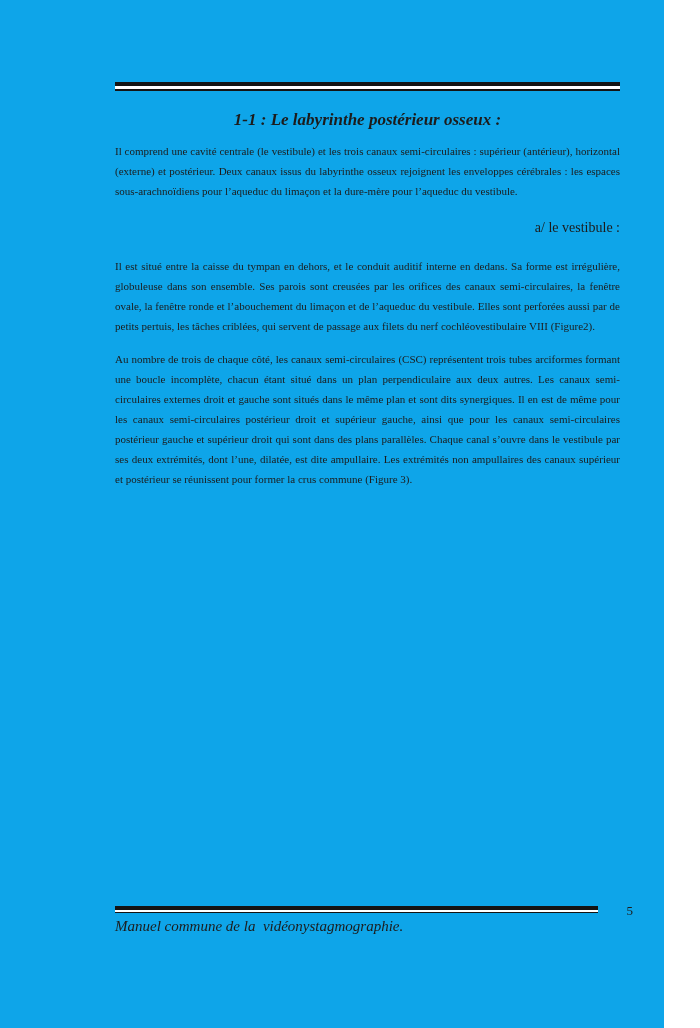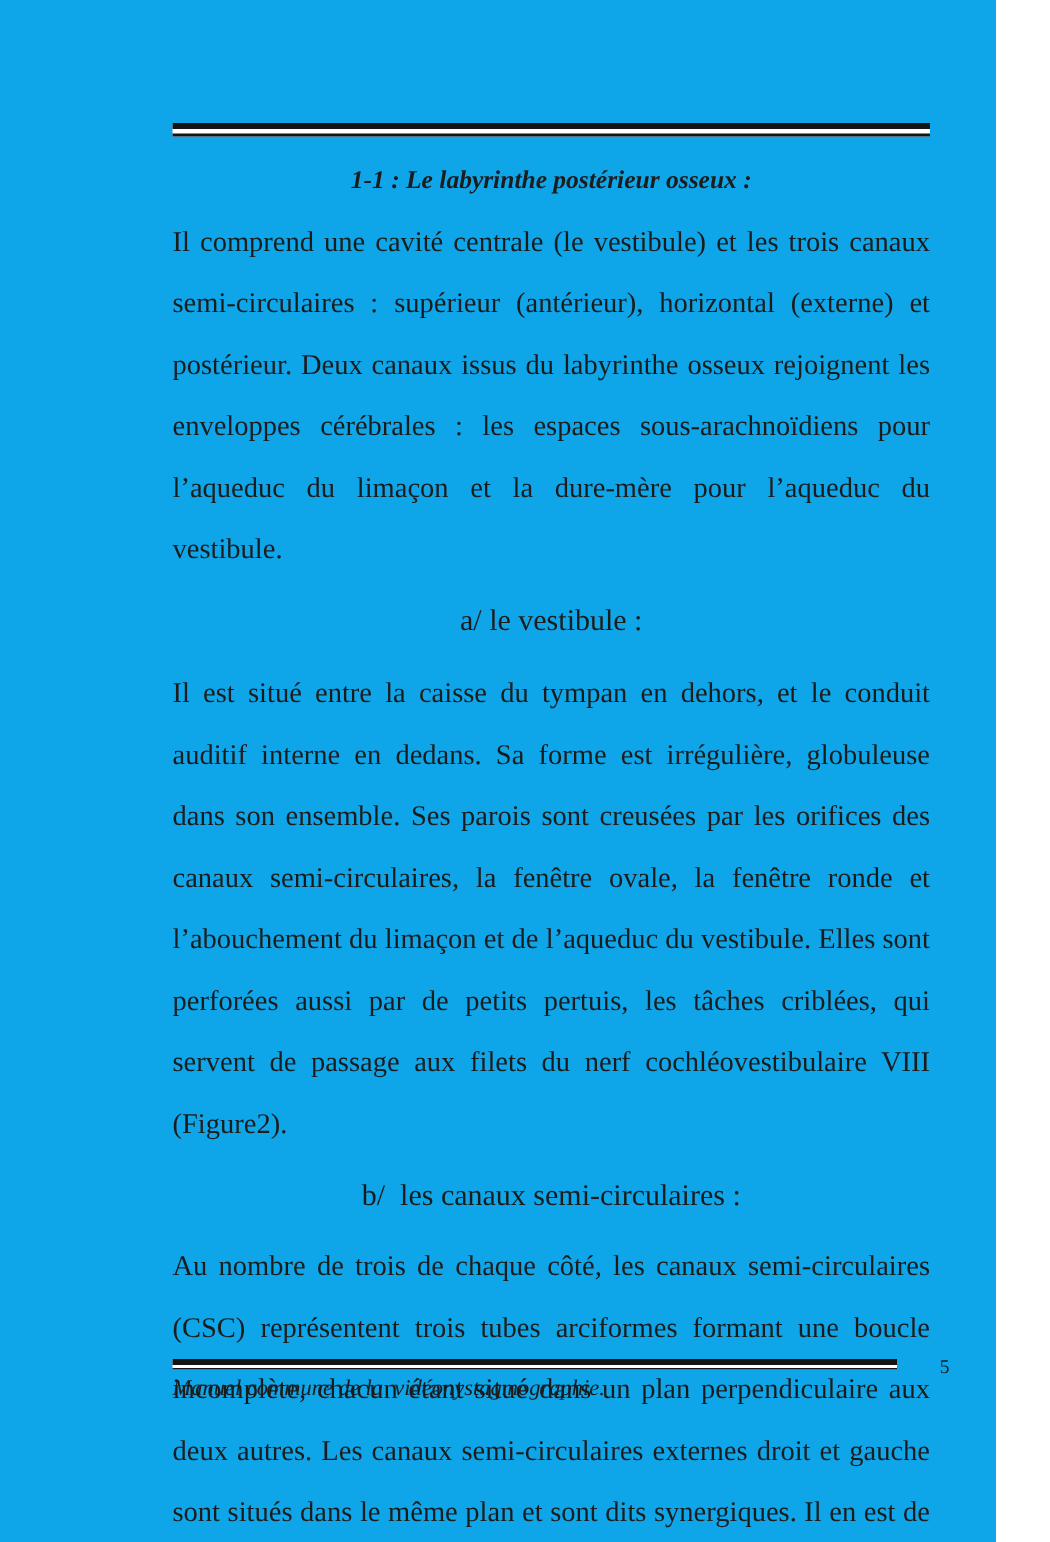--- a/index.html
+++ b/index.html
@@ -33,30 +33,30 @@
     margin: 14px 0 7px 0;
     text-align: center;
     font-size: 17px;
     line-height: 29px;
     font-weight: bold;
     font-style: italic;
     white-space: pre-wrap;
   }
   .para {
     margin: 0 0 13px 0;
-    font-size: 19px;
-    line-height: 41px;
+    font-size: 11px;
+    line-height: 20px;
     text-align: justify;
     text-justify: inter-word;
   }
   .subheading {
     margin: 0 0 13px 0;
-    font-size: 20px;
+    font-size: 14px;
     line-height: 28.7px;
-    text-align: center;
+    text-align: right;
     white-space: pre-wrap;
   }
   .footer {
     position: absolute;
     left: 115px;
     top: 906px;
     width: 505px;
   }
   .footer-rule {
     width: 483px;
@@ -91,21 +91,20 @@
     <div class="rule-thick-thin"></div>
 
     <div class="doc-title">1-1 : Le labyrinthe postérieur osseux :</div>
 
     <p class="para">Il comprend une cavité centrale (le vestibule) et les trois canaux semi-circulaires : supérieur (antérieur), horizontal (externe) et postérieur. Deux canaux issus du labyrinthe osseux rejoignent les enveloppes cérébrales : les espaces sous-arachnoïdiens pour l’aqueduc du limaçon et la dure-mère pour l’aqueduc du vestibule.</p>
 
     <p class="subheading">a/ le vestibule :</p>
 
     <p class="para">Il est situé entre la caisse du tympan en dehors, et le conduit auditif interne en dedans. Sa forme est irrégulière, globuleuse dans son ensemble. Ses parois sont creusées par les orifices des canaux semi-circulaires, la fenêtre ovale, la fenêtre ronde et l’abouchement du limaçon et de l’aqueduc du vestibule. Elles sont perforées aussi par de petits pertuis, les tâches criblées, qui servent de passage aux filets du nerf cochléovestibulaire VIII (Figure2).</p>
 
-    <p class="subheading">b/  les canaux semi-circulaires :</p>
 
     <p class="para">Au nombre de trois de chaque côté, les canaux semi-circulaires (CSC) représentent trois tubes arciformes formant une boucle incomplète, chacun étant situé dans un plan perpendiculaire aux deux autres. Les canaux semi-circulaires externes droit et gauche sont situés dans le même plan et sont dits synergiques. Il en est de même pour les canaux semi-circulaires postérieur droit et supérieur gauche, ainsi que pour les canaux semi-circulaires postérieur gauche et supérieur droit qui sont dans des plans parallèles. Chaque canal s’ouvre dans le vestibule  par ses deux extrémités, dont l’une, dilatée, est dite ampullaire. Les extrémités non ampullaires des canaux supérieur et postérieur se réunissent pour former la crus commune (Figure 3).</p>
 
   </div>
 
   <div class="footer">
     <div class="footer-rule"></div>
     <div class="page-number">5</div>
     <div class="footer-title">Manuel commune de la  vidéonystagmographie.</div>
   </div>

